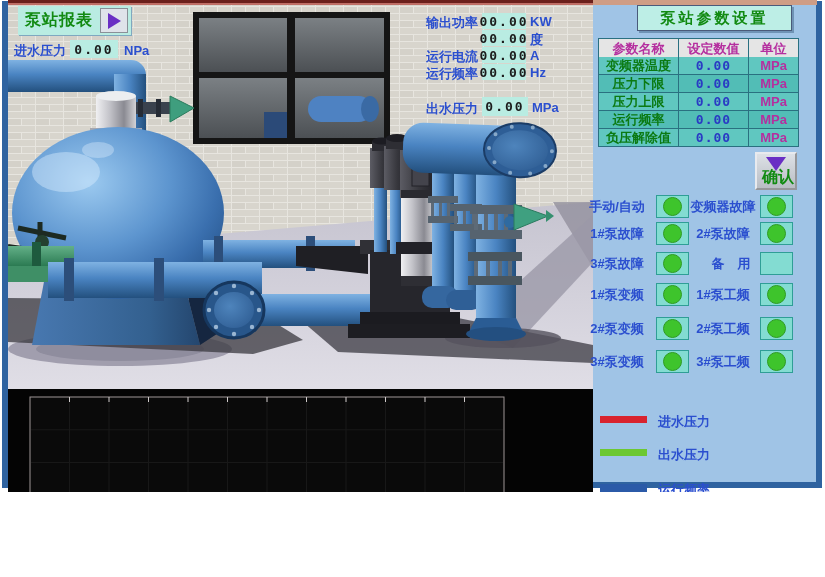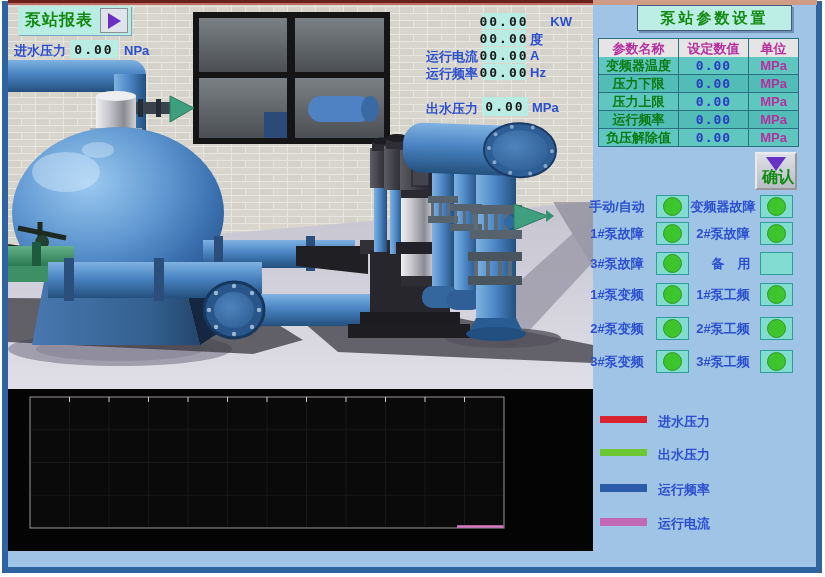--- a/index.html
+++ b/index.html
@@ -1,17 +1,17 @@
 <!DOCTYPE html>
 <html><head>
 <meta charset="utf-8">
 <style>
   html,body{margin:0;padding:0;}
   body{font-family:"Liberation Sans","DejaVu Sans",sans-serif;}
-  #page{position:relative;width:825px;height:577px;background:#ffffff;overflow:hidden;}
+  #page{position:relative;width:825px;height:492px;background:#ffffff;overflow:hidden;}
   #frame{position:absolute;left:2px;top:1px;right:3px;bottom:4px;
          border:6px solid #2f63a0;border-top-width:3px;background:#a0c4e6;}
   .abs{position:absolute;}
   
   #report-box{left:18px;top:6px;width:113px;height:29px;background:#b9ece2;
               display:flex;align-items:center;box-shadow:1px 1px 0 #7fa8c0;}
   #report-label{flex:1;text-align:center;color:#128a12;font-weight:bold;font-size:16px;letter-spacing:1px;}
   #play-btn{width:26px;height:23px;margin-right:3px;background:#dfe3ea;border:1px solid #8a9098;
             display:flex;align-items:center;justify-content:center;cursor:pointer;}
   .tri-right{width:0;height:0;border-left:13px solid #6a2fc4;border-top:8px solid transparent;border-bottom:8px solid transparent;}
@@ -298,22 +298,23 @@
   <div id="report-box" class="abs">
     <span id="report-label">泵站报表</span>
     <span id="play-btn">
       <span class="tri-right"></span>
     </span>
   </div>
   <div class="abs lbl-blue" style="left:14px;top:42px;">进水压力</div>
   <div class="abs val-box" style="left:70px;top:40px;width:48px;height:18px;">0.00</div>
   <div class="abs lbl-blue" style="left:124px;top:43px;">NPa</div>
 
+  <div class="abs lbl-blue ro-label" style="top:14px;">输出功率</div>
   <div class="abs val-box ro-box" style="top:13px;">00.00</div>
-  <div class="abs lbl-blue ro-unit" style="top:14px;text-align:right;">KW</div>
+  <div class="abs lbl-blue ro-unit" style="top:14px;">KW</div>
 
   <div class="abs val-box ro-box" style="top:30px;">00.00</div>
   <div class="abs lbl-blue ro-unit" style="top:31px;">度</div>
 
   <div class="abs lbl-blue ro-label" style="top:48px;">运行电流</div>
   <div class="abs val-box ro-box" style="top:47px;">00.00</div>
   <div class="abs lbl-blue ro-unit" style="top:48px;">A</div>
 
   <div class="abs lbl-blue ro-label" style="top:65px;">运行频率</div>
   <div class="abs val-box ro-box" style="top:64px;">00.00</div>

